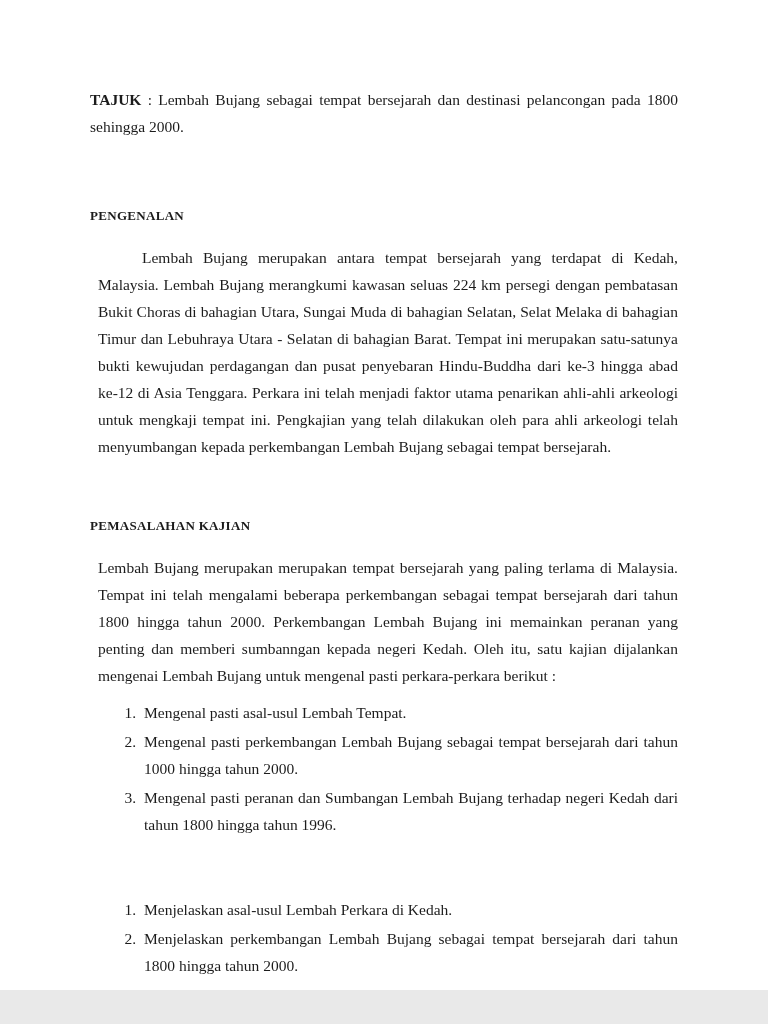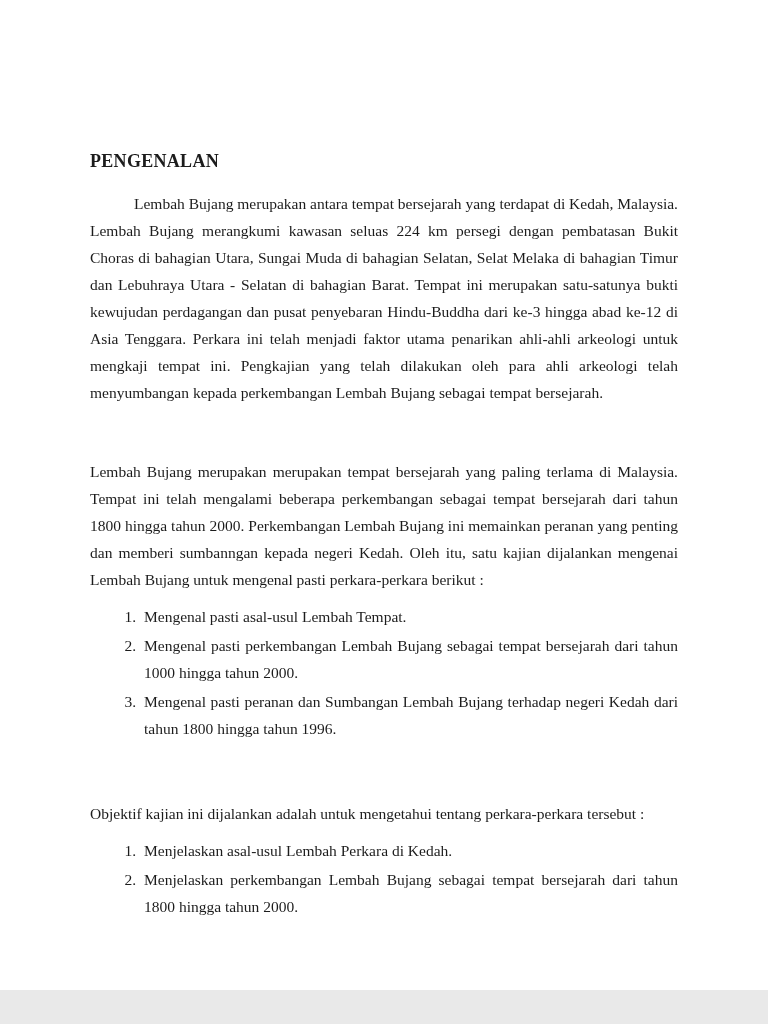--- a/index.html
+++ b/index.html
@@ -22,66 +22,67 @@
     line-height: 27px;
     text-align: justify;
   }
   .tajuk-line {
     margin: 0 0 0 0;
   }
   .tajuk-label {
     font-weight: bold;
   }
   h2.section-heading {
-    font-size: 18px;
+    font-size: 13px;
     font-weight: bold;
     letter-spacing: 0.3px;
     margin: 0;
     text-align: left;
   }
   .section-pengenalan { margin-top: 62px; }
   .section-pemasalahan { margin-top: 52px; }
   .section-objektif { margin-top: 58px; }
   p.body-para {
-    margin: 15px 0 0 0;
+    margin: 15px 0 0 8px;
   }
   p.body-para.indent-first {
     text-indent: 44px;
   }
   ol.doc-list {
     margin: 10px 0 0 0;
     padding-left: 50px;
   }
   ol.doc-list li {
     padding-left: 4px;
     margin: 0 0 2px 0;
   }
 </style>
 </head>
 <body>
 
 <div class="page doc-text">
 
+  <p class="tajuk-line"><span class="tajuk-label">TAJUK</span><span> : Lembah Bujang sebagai tempat bersejarah dan destinasi pelancongan pada 1800 sehingga 2000.</span></p>
 
   <div class="section-pengenalan">
     <h2 class="section-heading">PENGENALAN</h2>
     <p class="body-para indent-first">Lembah Bujang merupakan antara tempat bersejarah yang terdapat di Kedah, Malaysia. Lembah Bujang merangkumi kawasan seluas 224 km persegi dengan pembatasan Bukit Choras di bahagian Utara, Sungai Muda di bahagian Selatan, Selat Melaka di bahagian Timur dan Lebuhraya Utara - Selatan di bahagian Barat. Tempat ini merupakan satu-satunya bukti kewujudan perdagangan dan pusat penyebaran Hindu-Buddha dari ke-3  hingga abad ke-12 di Asia Tenggara. Perkara ini telah menjadi faktor utama penarikan ahli-ahli arkeologi untuk mengkaji tempat ini. Pengkajian yang telah dilakukan oleh para ahli arkeologi telah menyumbangan kepada perkembangan Lembah Bujang sebagai tempat bersejarah.</p>
   </div>
 
   <div class="section-pemasalahan">
+    <h2 class="section-heading">PEMASALAHAN KAJIAN</h2>
     <p class="body-para">Lembah Bujang merupakan merupakan tempat bersejarah yang paling terlama di Malaysia. Tempat ini telah mengalami beberapa perkembangan sebagai tempat bersejarah dari tahun 1800 hingga tahun 2000. Perkembangan Lembah Bujang ini memainkan peranan yang penting dan memberi sumbanngan kepada negeri Kedah. Oleh itu, satu kajian dijalankan mengenai Lembah Bujang untuk mengenal pasti perkara-perkara berikut :</p>
     <ol class="doc-list">
       <li>Mengenal pasti asal-usul Lembah Tempat.</li>
       <li>Mengenal pasti perkembangan Lembah Bujang sebagai tempat bersejarah dari tahun 1000 hingga tahun 2000.</li>
       <li>Mengenal pasti peranan dan Sumbangan Lembah Bujang terhadap negeri Kedah dari tahun 1800 hingga tahun 1996.</li>
     </ol>
   </div>
 
   <div class="section-objektif">
-    <p class="body-para">Objektif kajian ini dijalankan adalah untuk mengetahui tentang perkara-perkara tersebut :</p>
     <ol class="doc-list">
       <li>Menjelaskan asal-usul Lembah Perkara di Kedah.</li>
       <li>Menjelaskan perkembangan Lembah Bujang sebagai tempat bersejarah dari tahun 1800 hingga tahun 2000.</li>
 
     </ol>
   </div>
 
 </div>
 
 </body></html>

